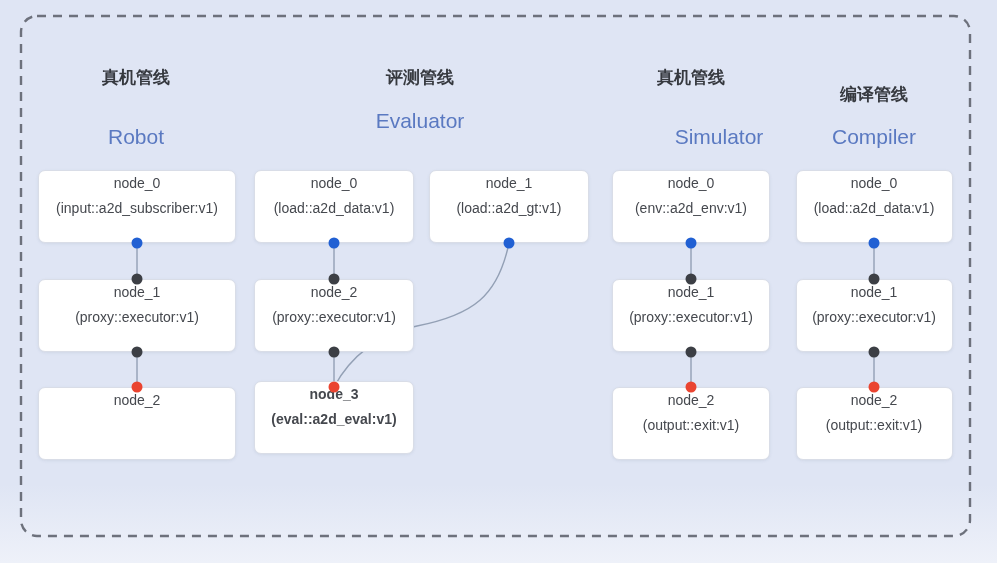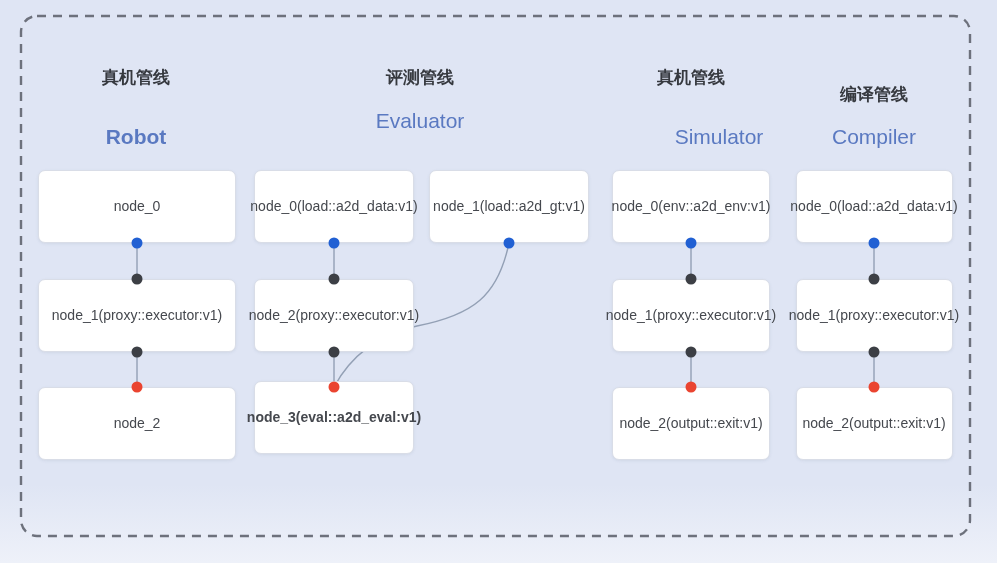--- a/index.html
+++ b/index.html
@@ -26,21 +26,21 @@
     position: absolute; transform: translateX(-50%);
     font-size: 21px; font-weight: 400; line-height: 26px;
     color: var(--title-en, #5a79c1); white-space: nowrap;
   }
   .node {
     position: absolute; box-sizing: border-box;
     background: var(--box-bg, #ffffff);
     border: 1px solid var(--box-border, #d9dde7);
     border-radius: 7px;
     box-shadow: 0 1px 3px rgba(110,120,150,0.12);
-    display: flex; flex-direction: row; align-items: center; justify-content: center;
+    display: flex; flex-direction: column; align-items: center; justify-content: flex-start;
     text-align: center;
   }
   .node-name, .node-type {
     font-size: 14px; line-height: 25px;
     color: var(--node-text, #45484e); white-space: nowrap;
   }
 </style>
 </head>
 <body>
 
@@ -53,23 +53,24 @@
       <path d="M 334 352 L 334 387" fill="none" stroke="#93a0b5" stroke-width="1.4"></path>
       <path d="M 509 243 C 498 296 473 315 417 326 C 379 333 350 357 334 387" fill="none" stroke="#93a0b5" stroke-width="1.4"></path>
       <path d="M 691 243 L 691 279" fill="none" stroke="#93a0b5" stroke-width="1.4"></path>
       <path d="M 691 352 L 691 387" fill="none" stroke="#93a0b5" stroke-width="1.4"></path>
       <path d="M 874 243 L 874 279" fill="none" stroke="#93a0b5" stroke-width="1.4"></path>
       <path d="M 874 352 L 874 387" fill="none" stroke="#93a0b5" stroke-width="1.4"></path>
     </svg>
   <div id="columns">
       <div>
         <div class="title-zh" style="left: 136px; top: 65px;">真机管线</div>
-        <div class="title-en" style="left: 136px; top: 124px; font-weight: bold;">Robot</div>
+        <div class="title-en" style="left: 136px; top: 124px;">Robot</div>
         <div class="node" style="left: 38px; top: 170px; width: 198px; height: 73px;">
           <div class="node-name">node_0</div>
+          <div class="node-type">(input::a2d_subscriber:v1)</div>
         </div>
         <div class="node" style="left: 38px; top: 279px; width: 198px; height: 73px;">
           <div class="node-name">node_1</div>
           <div class="node-type">(proxy::executor:v1)</div>
         </div>
         <div class="node" style="left: 38px; top: 387px; width: 198px; height: 73px;">
           <div class="node-name">node_2</div>
         </div>
       </div>
       <div>

